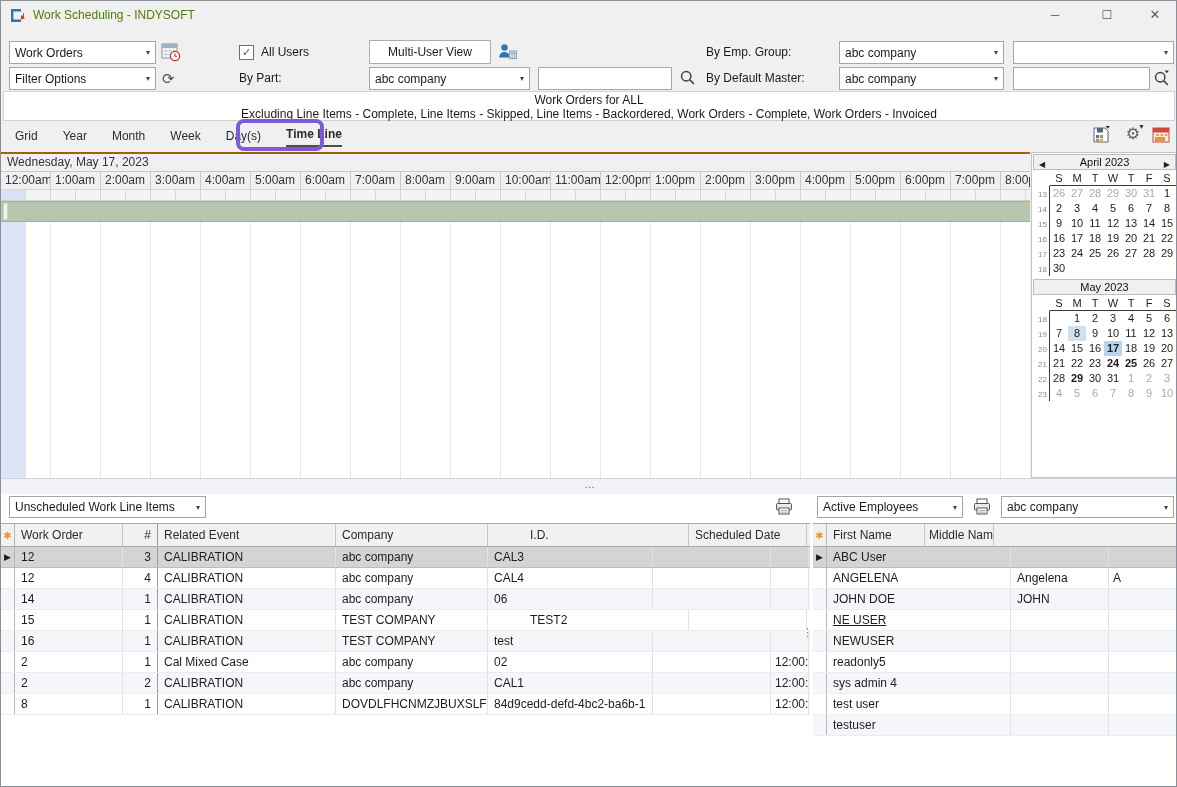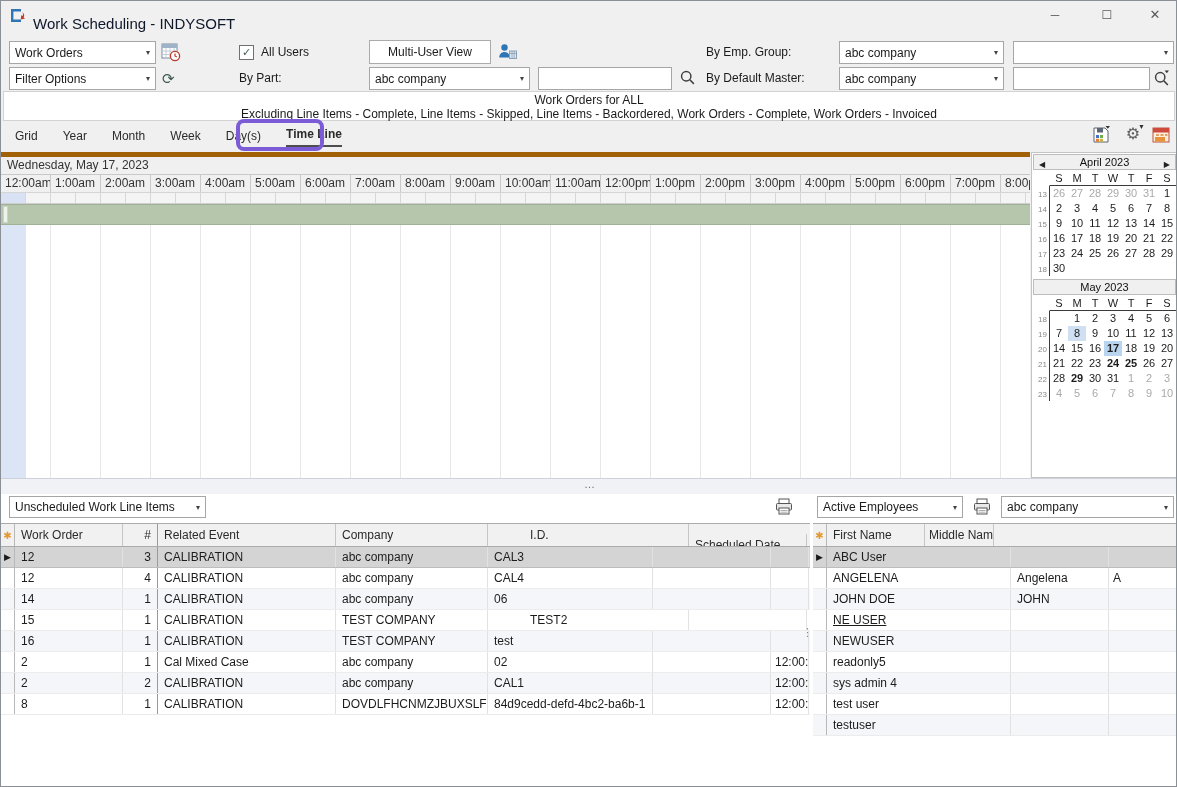--- a/index.html
+++ b/index.html
@@ -5,21 +5,21 @@
   * { margin:0; padding:0; box-sizing:border-box; }
   html,body { background:#cfcfcf; }
   .win {
     position:relative; width:1177px; height:787px;
     background:#f0f0f0; border:1px solid #8b9097; overflow:hidden;
     font-family:"Liberation Sans","DejaVu Sans",sans-serif; font-size:12px; color:#1a1a1a;
   }
   
   .titlebar { position:absolute; left:0; top:0; width:100%; height:28px; background:#f0f0f0; }
   .appicon { position:absolute; left:9px; top:6px; width:16px; height:16px; }
-  .title { position:absolute; left:32px; top:14px; font-size:15px; color:#0f172a; }
+  .title { position:absolute; left:32px; top:7px; font-size:12px; color:#4d7c0f; }
   .winbtn { position:absolute; top:0; width:36px; height:28px; text-align:center; line-height:28px; color:#5a5a5a; font-size:12px; }
   .winbtn.min { left:1036px; } .winbtn.max { left:1088px; } .winbtn.cls { left:1136px; font-size:13px; }
   
   .combo { position:absolute; height:23px; background:#fff; border:1px solid #a6a6a6; display:flex; align-items:center; padding:0 5px; }
   .combo .cval { overflow:hidden; white-space:nowrap; }
   .carr { margin-left:auto; font-size:8px; color:#444; padding-left:4px; }
   .textbox { position:absolute; height:23px; background:#fff; border:1px solid #a6a6a6; }
   .lbl { position:absolute; height:23px; line-height:23px; color:#1a1a1a; }
   .btn { position:absolute; height:24px; background:#fff; border:1px solid #ababab; text-align:center; line-height:22px; }
   .checkbox { position:absolute; width:15px; height:15px; background:#fff; border:1px solid #707070; text-align:center; line-height:13px; font-size:11px; color:#3f5a4c; }
@@ -29,21 +29,21 @@
   
   .banner { position:absolute; left:2px; top:90px; width:1172px; height:30px; background:#fff; border:1px solid #d2d2d2; text-align:center; }
   .banner .l1 { margin-top:1px; font-size:12px; }
   .banner .l2 { font-size:12px; }
   
   .tabbar { position:absolute; left:0; top:121px; height:30px; display:flex; align-items:center; gap:25px; padding-left:14px; }
   .tab { color:#2b2b2b; padding-bottom:2px; white-space:nowrap; }
   .tab.active { font-weight:bold; border-bottom:2px solid #4d4d4d; padding-bottom:4px; }
   .annot { position:absolute; left:235px; top:118px; width:88px; height:32px; border:4px solid #7b5cd6; border-radius:8px; z-index:60; pointer-events:none; }
   
-  .timeline { position:absolute; left:0; top:151px; width:1029px; height:326px; background:#6d28d9; border-top:5px solid #a16207; overflow:hidden; }
+  .timeline { position:absolute; left:0; top:151px; width:1029px; height:326px; background:#6d28d9; border-top:2px solid #a16207; overflow:hidden; }
   .dateheader { position:absolute; left:0; top:0; width:100%; height:18px; background:#f0f0f0; border-bottom:1px solid #c8c8c8; font-size:12px; color:#333; padding:1px 0 0 6px; }
   .hour-row { position:absolute; left:0; top:18px; width:100%; height:18px; display:flex; background:#f0f0f0; border-bottom:1px solid #d5d5d5; }
   .hour-cell { flex:0 0 50px; font-size:12px; color:#333; padding:1px 0 0 4px; border-right:1px solid #c9c9c9; overflow:hidden; white-space:nowrap; }
   .tick-row { position:absolute; left:0; top:36px; width:100%; height:11px; display:flex; background:#f4f4f4; border-bottom:1px solid #cfcfcf; }
   .tick-cell { flex:0 0 25px; border-right:1px solid #d8d8d8; }
   .tick-cell.hl { background:#d8e2f4; }
   .event-bar { position:absolute; left:0; top:47px; width:100%; height:21px; background:#b5c6ad; border-top:1px solid #9fb295; border-bottom:1px solid #9fb295; }
   .event-sliver { position:absolute; left:2px; top:1px; width:5px; height:17px; background:#eef3ea; border:1px solid #c9d6bf; }
   .event-label { position:absolute; left:121px; right:0; top:2px; text-align:center; font-weight:bold; font-size:12px; color:#3c433a; }
   .tbody { position:absolute; left:0; top:68px; width:100%; bottom:0; background:#fff;
@@ -495,21 +495,21 @@
   </div>
 
   <div class="dtable" id="ltable" style="left:0;width:809px">
       <div class="trow thead">
         <div class="tcell ind" style="width: 14px;">✱</div>
         <div class="tcell th" style="width: 108px;">Work Order</div>
         <div class="tcell th num" style="width: 35px;">#</div>
         <div class="tcell th" style="width: 178px;">Related Event</div>
         <div class="tcell th" style="width: 152px;">Company</div>
         <div class="tcell th" style="width: 165px; margin-left: 36px;">I.D.</div>
-        <div class="tcell th" style="width: 118px; margin-top: 10px;">Scheduled Date</div>
+        <div class="tcell th" style="width: 118px;">Scheduled Date</div>
         <div class="tcell th" style="width: 38px;">Scheduled Time</div>
       </div>
       <div class="trow sel">
         <div class="tcell ind" style="width: 14px;">▶</div>
         <div class="tcell" style="width: 108px;">12</div>
         <div class="tcell num" style="width: 35px;">3</div>
         <div class="tcell" style="width: 178px;">CALIBRATION</div>
         <div class="tcell" style="width: 152px;">abc company</div>
         <div class="tcell" style="width: 165px;">CAL3</div>
         <div class="tcell" style="width: 118px;"></div>

